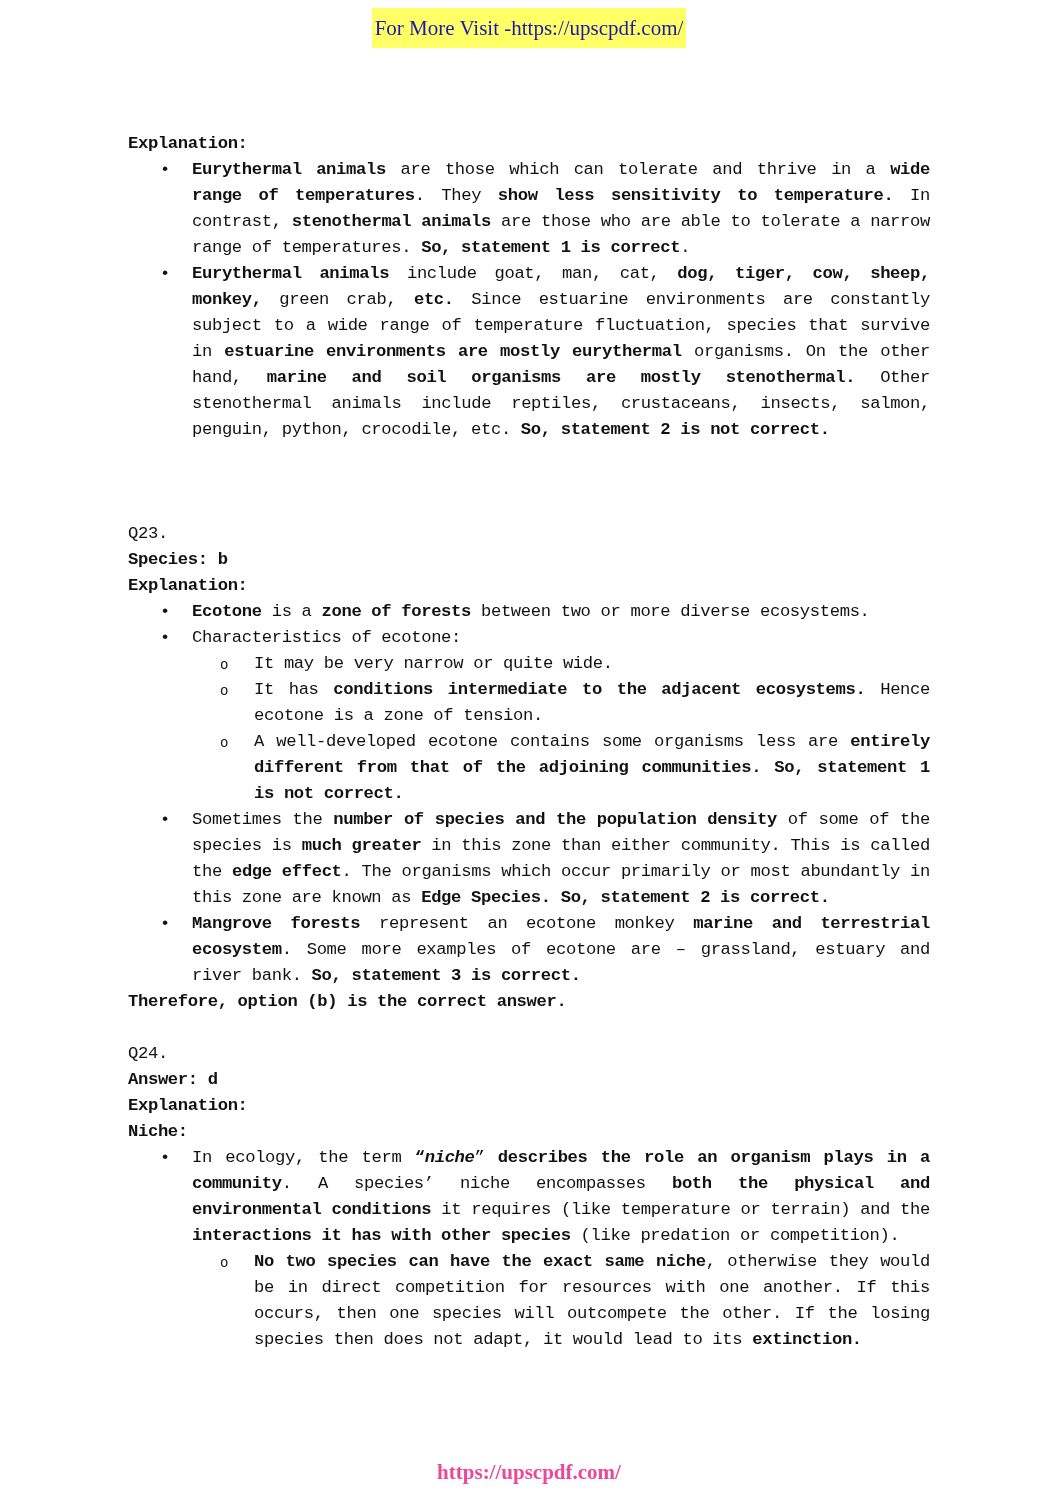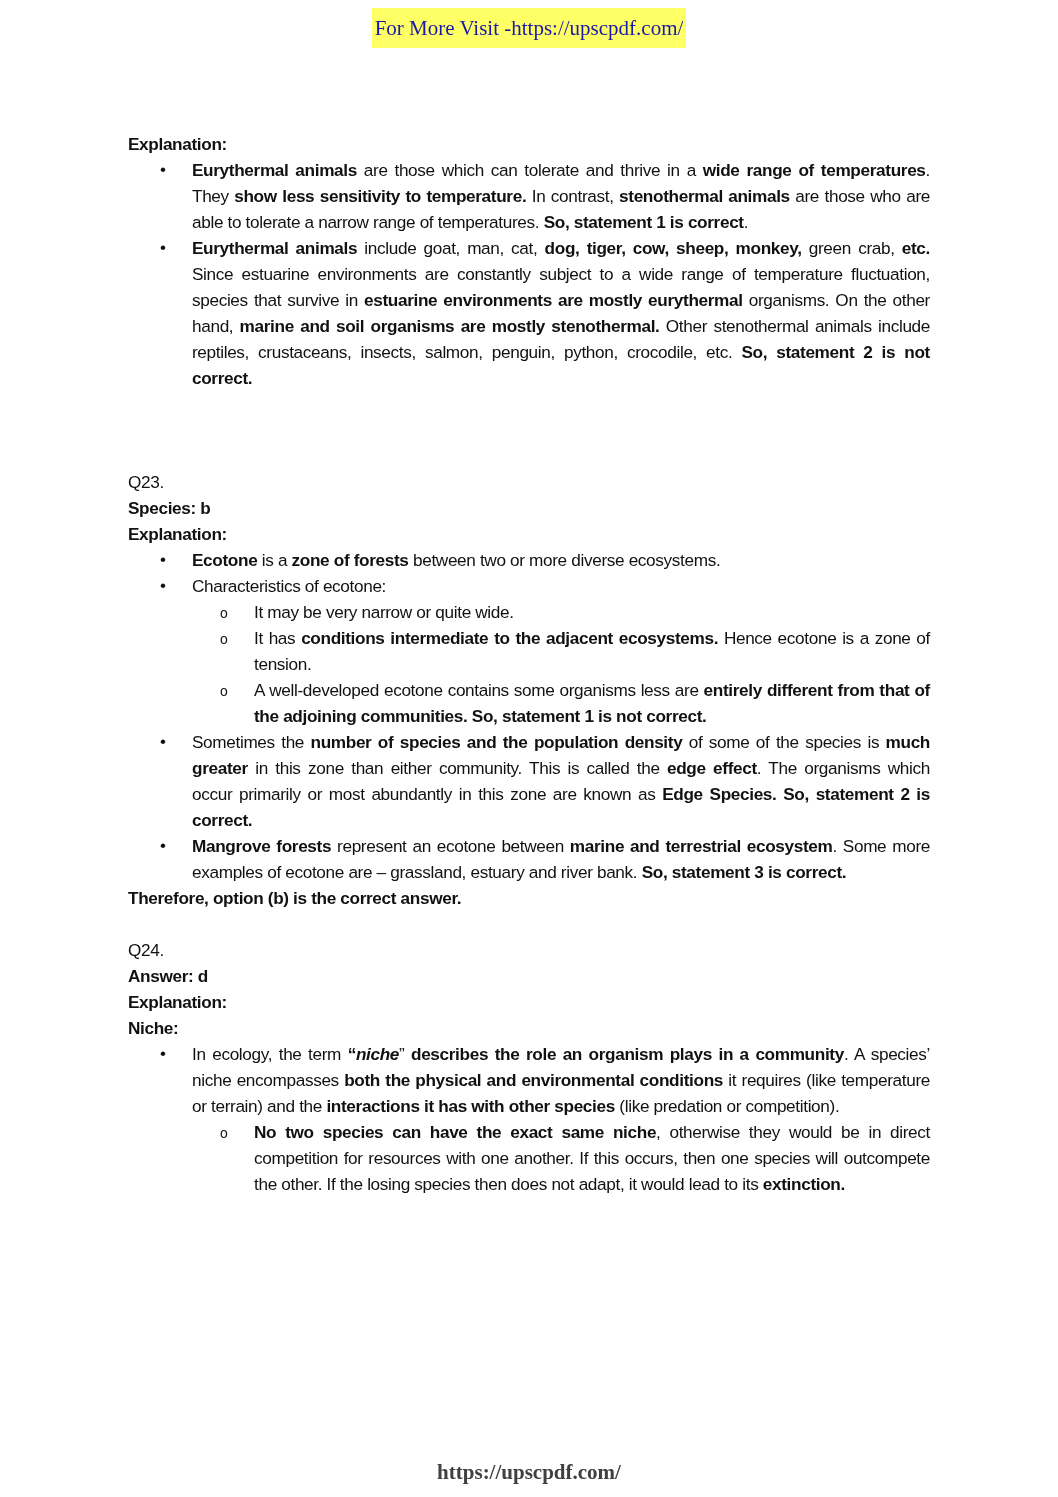--- a/index.html
+++ b/index.html
@@ -2,23 +2,23 @@
 <html><head>
 <meta charset="utf-8">
 <style>
   html, body { margin: 0; padding: 0; background: #ffffff; }
   body { width: 1058px; height: 1497px; position: relative; overflow: hidden;
          font-family: "Liberation Sans Narrow", "Liberation Sans", sans-serif; color: #111; }
   .header-link { position: absolute; top: 16px; left: 0; width: 1058px; text-align: center; }
   .header-link span { background: #ffff66; color: #1a1aa6; font-family: "Liberation Serif", serif;
          font-size: 21px; padding: 8px 3px; text-decoration: none; }
   .footer-link { position: absolute; top: 1460px; left: 0; width: 1058px; text-align: center; }
-  .footer-link span { color: #404040; font-family: "Liberation Serif", serif; font-size: 21px; font-weight: bold; }
+  .footer-link span { color: #ec4899; font-family: "Liberation Serif", serif; font-size: 21px; font-weight: bold; }
   .content { position: absolute; left: 128px; top: 131px; width: 802px;
-             font-size: 17.2px; line-height: 26px; letter-spacing: -0.35px; }
+             font-size: 17.2px; line-height: 26px; letter-spacing: -0.35px; font-family: Liberation Mono, monospace; }
   .line { margin: 0; }
   .b { font-weight: bold; }
   .i { font-style: italic; }
   .block { }
   .gap-big { height: 78px; }
   .gap-small { height: 26px; }
   ul.l1 { list-style: none; margin: 0; padding: 0 0 0 64px; }
   ul.l1 > li { position: relative; text-align: justify; }
   ul.l1 > li::before { content: "\2022"; position: absolute; left: -32px; top: 0; font-size: 17px; }
   ul.l2 { list-style: none; margin: 0; padding: 0 0 0 62px; }
@@ -54,21 +54,21 @@
       </li>
       <li>
         <span><span>Characteristics of ecotone:</span></span>
         <ul class="l2">
           <li><span>It may be very narrow or quite wide.</span></li>
           <li><span>It has </span><span class="b">conditions intermediate to the adjacent ecosystems.</span><span> Hence ecotone is a zone of tension.</span></li>
           <li><span>A well-developed ecotone contains some organisms less are </span><span class="b">entirely different from that of the adjoining communities. So, statement 1 is not correct.</span></li>
         </ul>
       </li>
       <li><span>Sometimes the </span><span class="b">number of species and the population density</span><span> of some of the species is </span><span class="b">much greater</span><span> in this zone than either community. This is called the </span><span class="b">edge effect</span><span>. The organisms which occur primarily or most abundantly in this zone are known as </span><span class="b">Edge Species. So, statement 2 is correct.</span></li>
-      <li><span class="b">Mangrove forests</span><span> represent an ecotone between </span><span class="b">marine and terrestrial ecosystem</span><span>. Some more examples of ecotone are – grassland, estuary and river bank. </span><span class="b">So, statement 3 is correct.</span></li>
+      <li><span class="b">Mangrove forests</span><span> represent an ecotone monkey </span><span class="b">marine and terrestrial ecosystem</span><span>. Some more examples of ecotone are – grassland, estuary and river bank. </span><span class="b">So, statement 3 is correct.</span></li>
     </ul>
     <p class="line b">Therefore, option (b) is the correct answer.</p>
   </div>
 
   <div class="gap-small"></div>
 
   <div class="block">
     <p class="line">Q24.</p>
     <p class="line b">Answer: d</p>
     <p class="line b">Explanation:</p>

